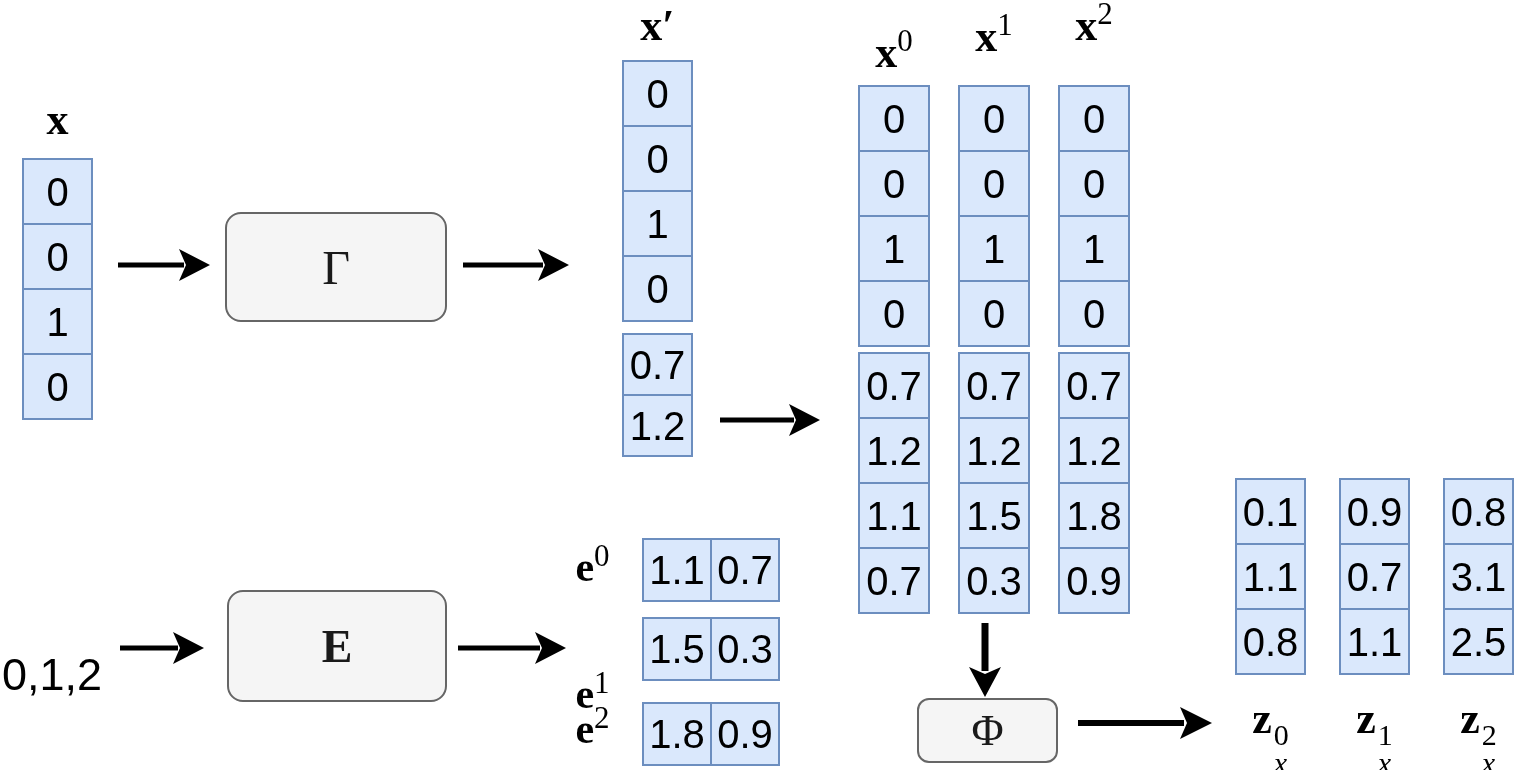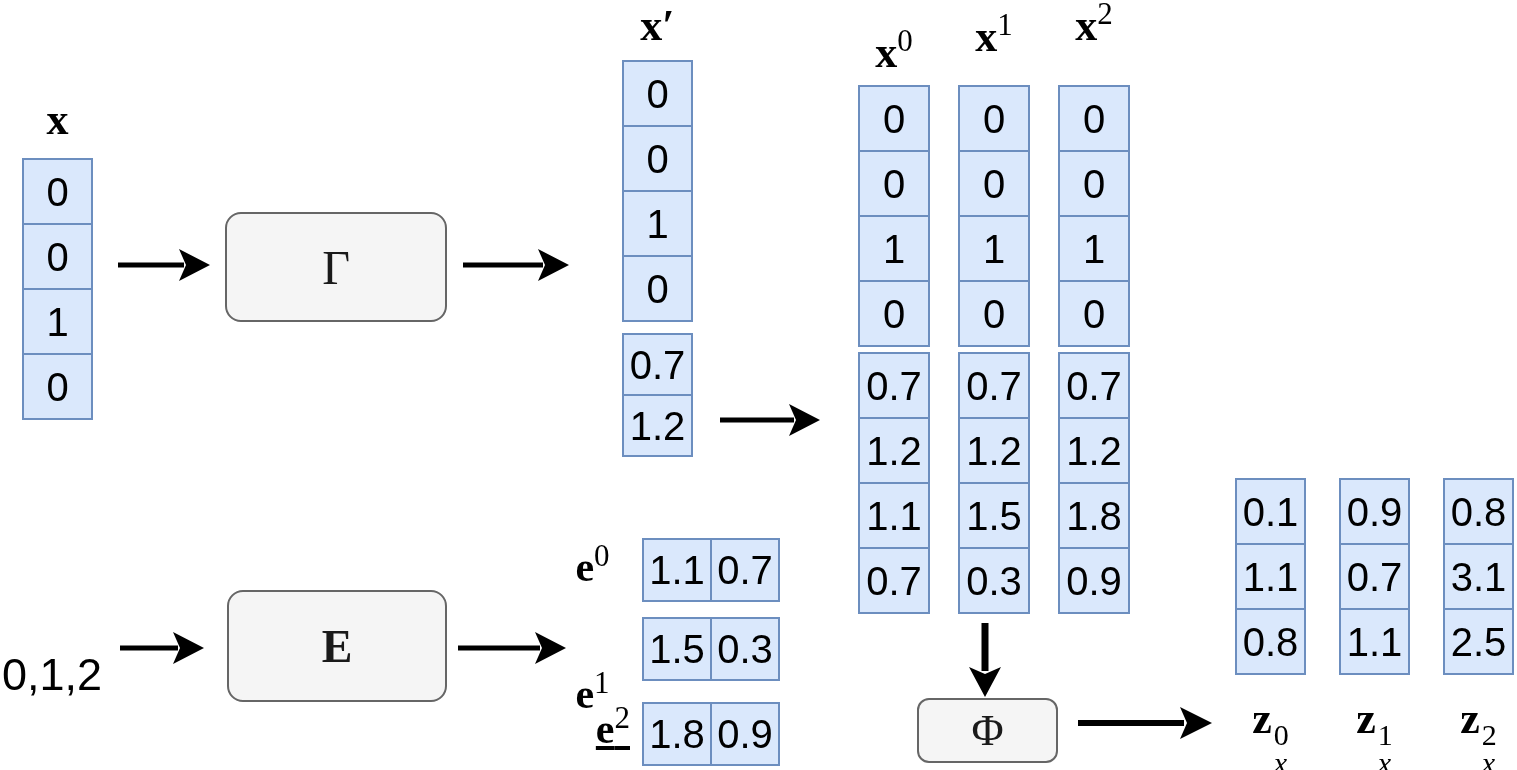--- a/index.html
+++ b/index.html
@@ -216,19 +216,19 @@
 </div>
 
 <div class="vlabel" style="left:555px; top:625px; width:75px; text-align:center; font-size:42px;margin-top:48px;">
   <span>e</span><sup>1</sup>
 </div>
 <div class="hrow" style="left:642px; top:617px;">
   <div class="cell ecell">1.5</div>
   <div class="cell ecell">0.3</div>
 </div>
 
-<div class="vlabel" style="left:555px; top:708px; width:75px; text-align:right; font-size:42px;text-decoration:underline;">
+<div class="vlabel" style="left:555px; top:708px; width:75px; text-align:center; font-size:42px;">
   <span>e</span><sup>2</sup>
 </div>
 <div class="hrow" style="left:642px; top:702px;">
   <div class="cell ecell">1.8</div>
   <div class="cell ecell">0.9</div>
 </div>
 
 </body></html>

